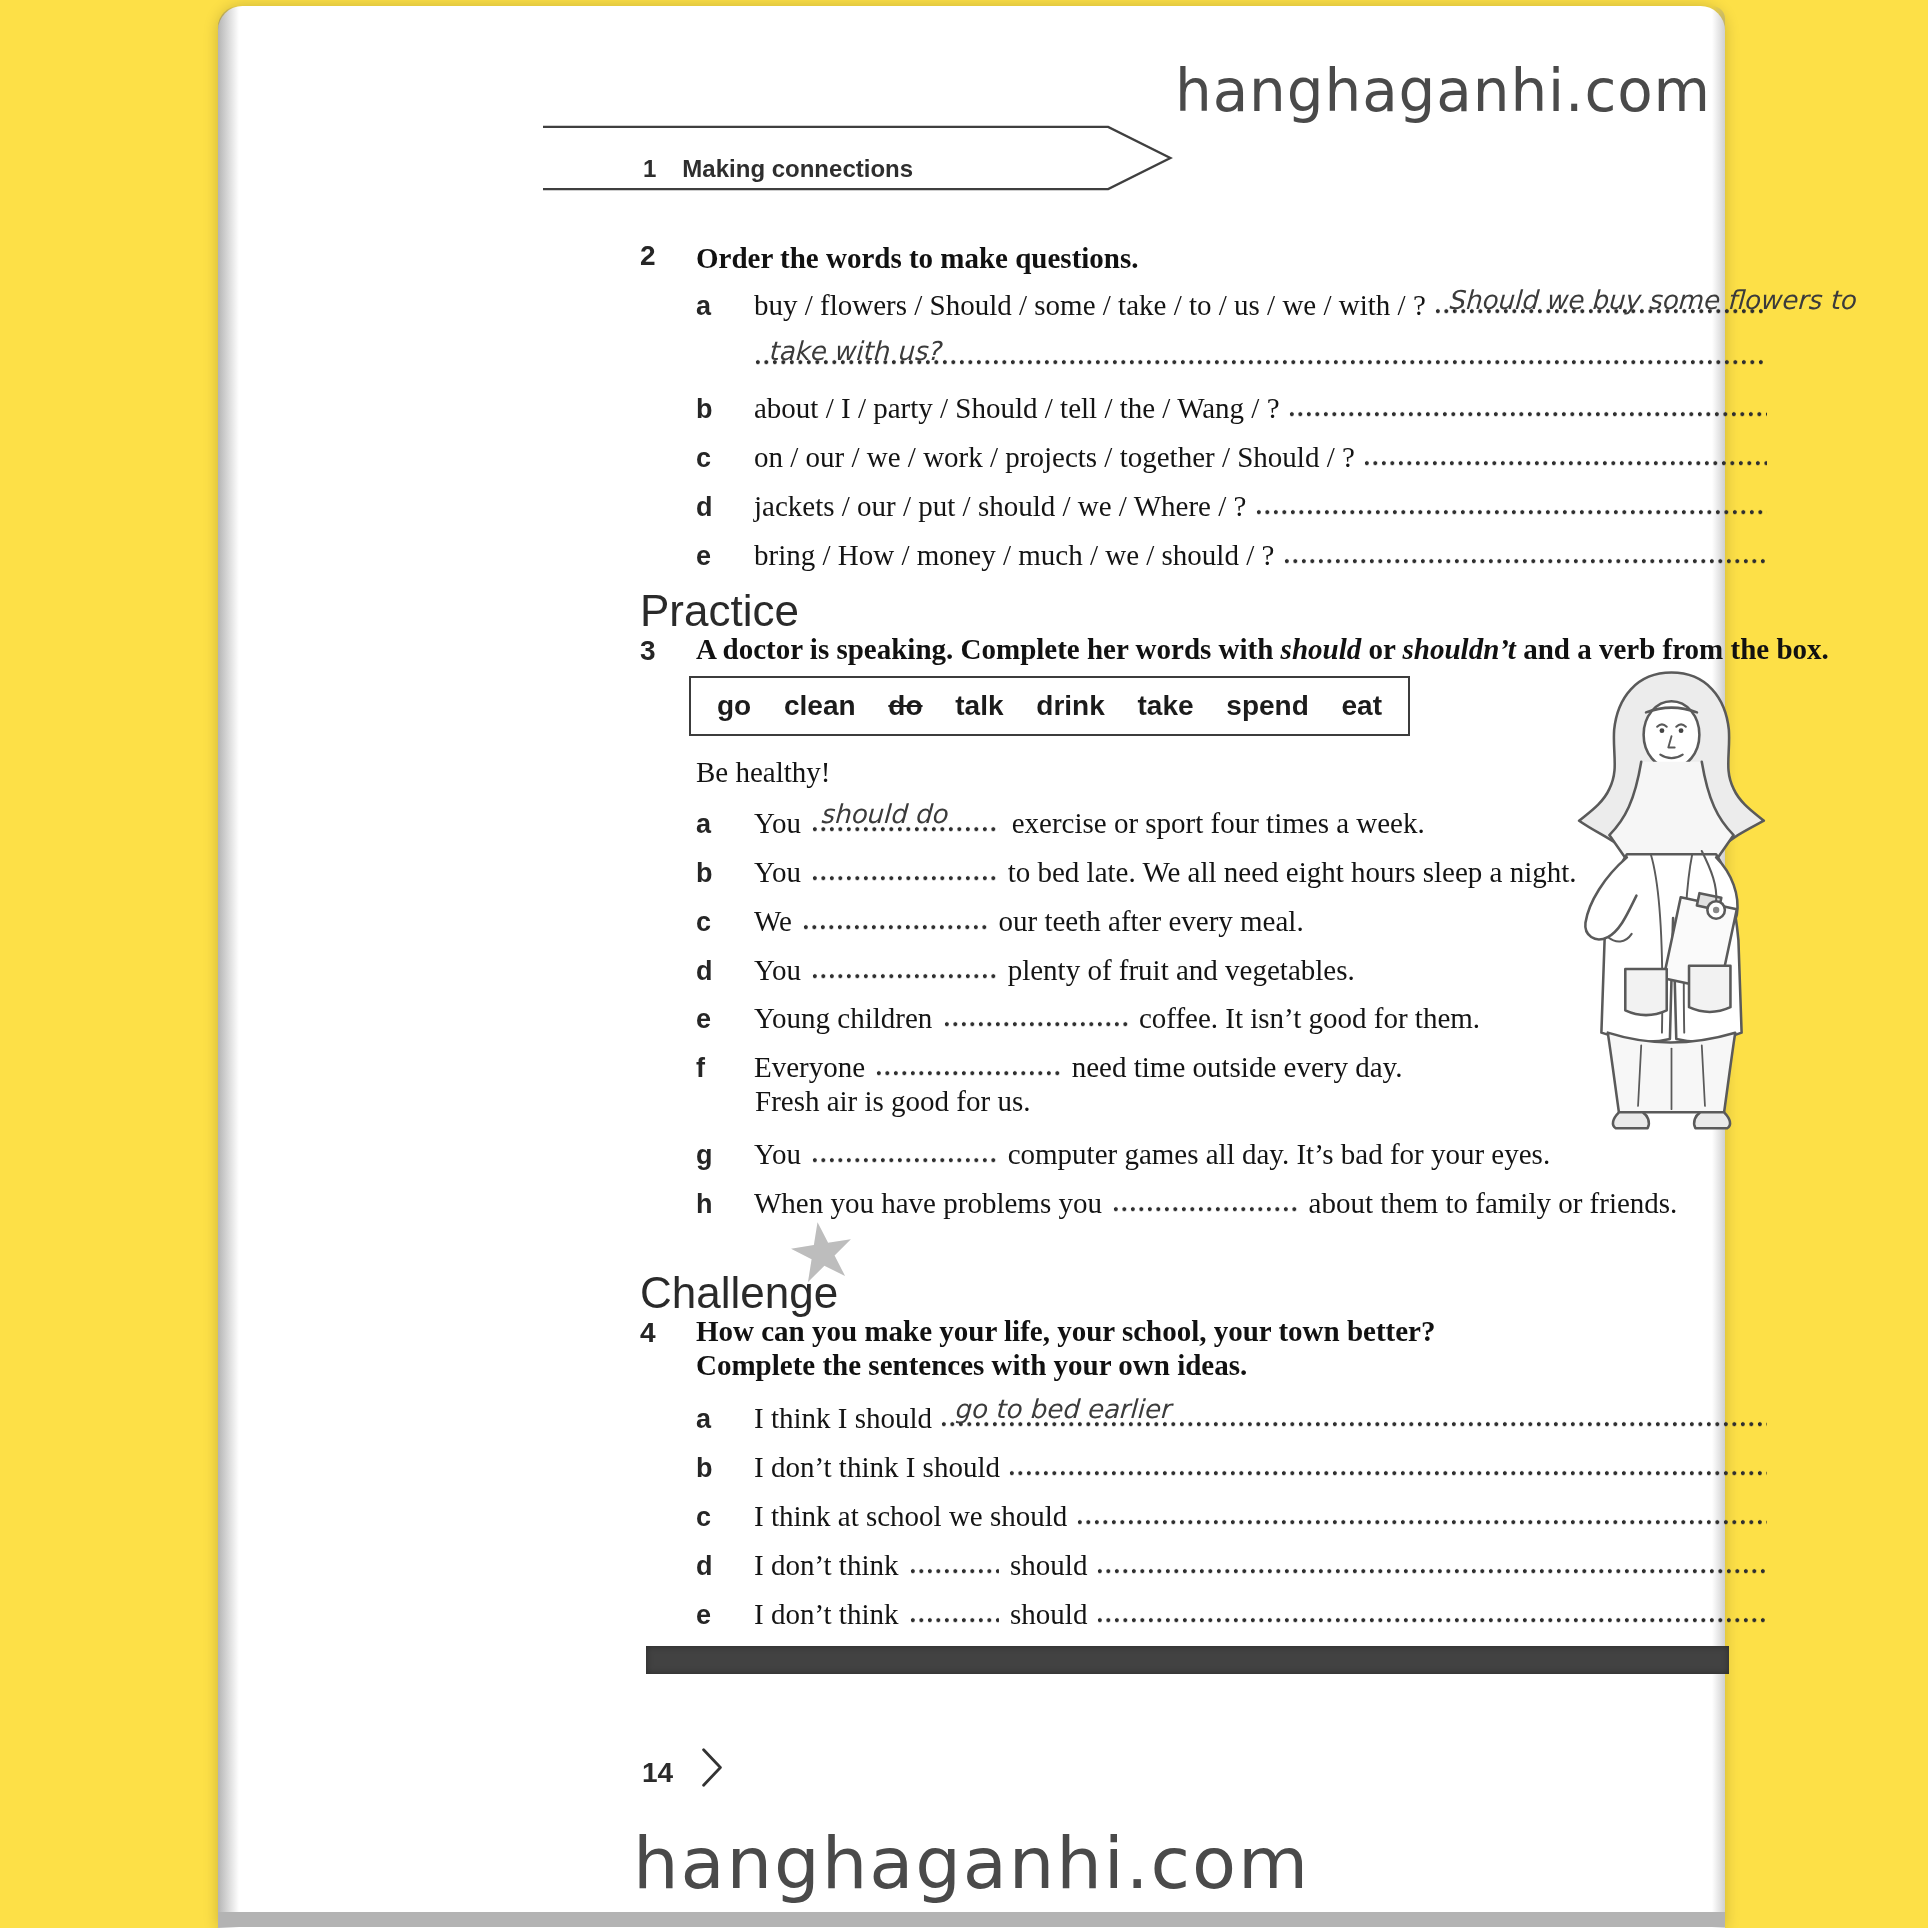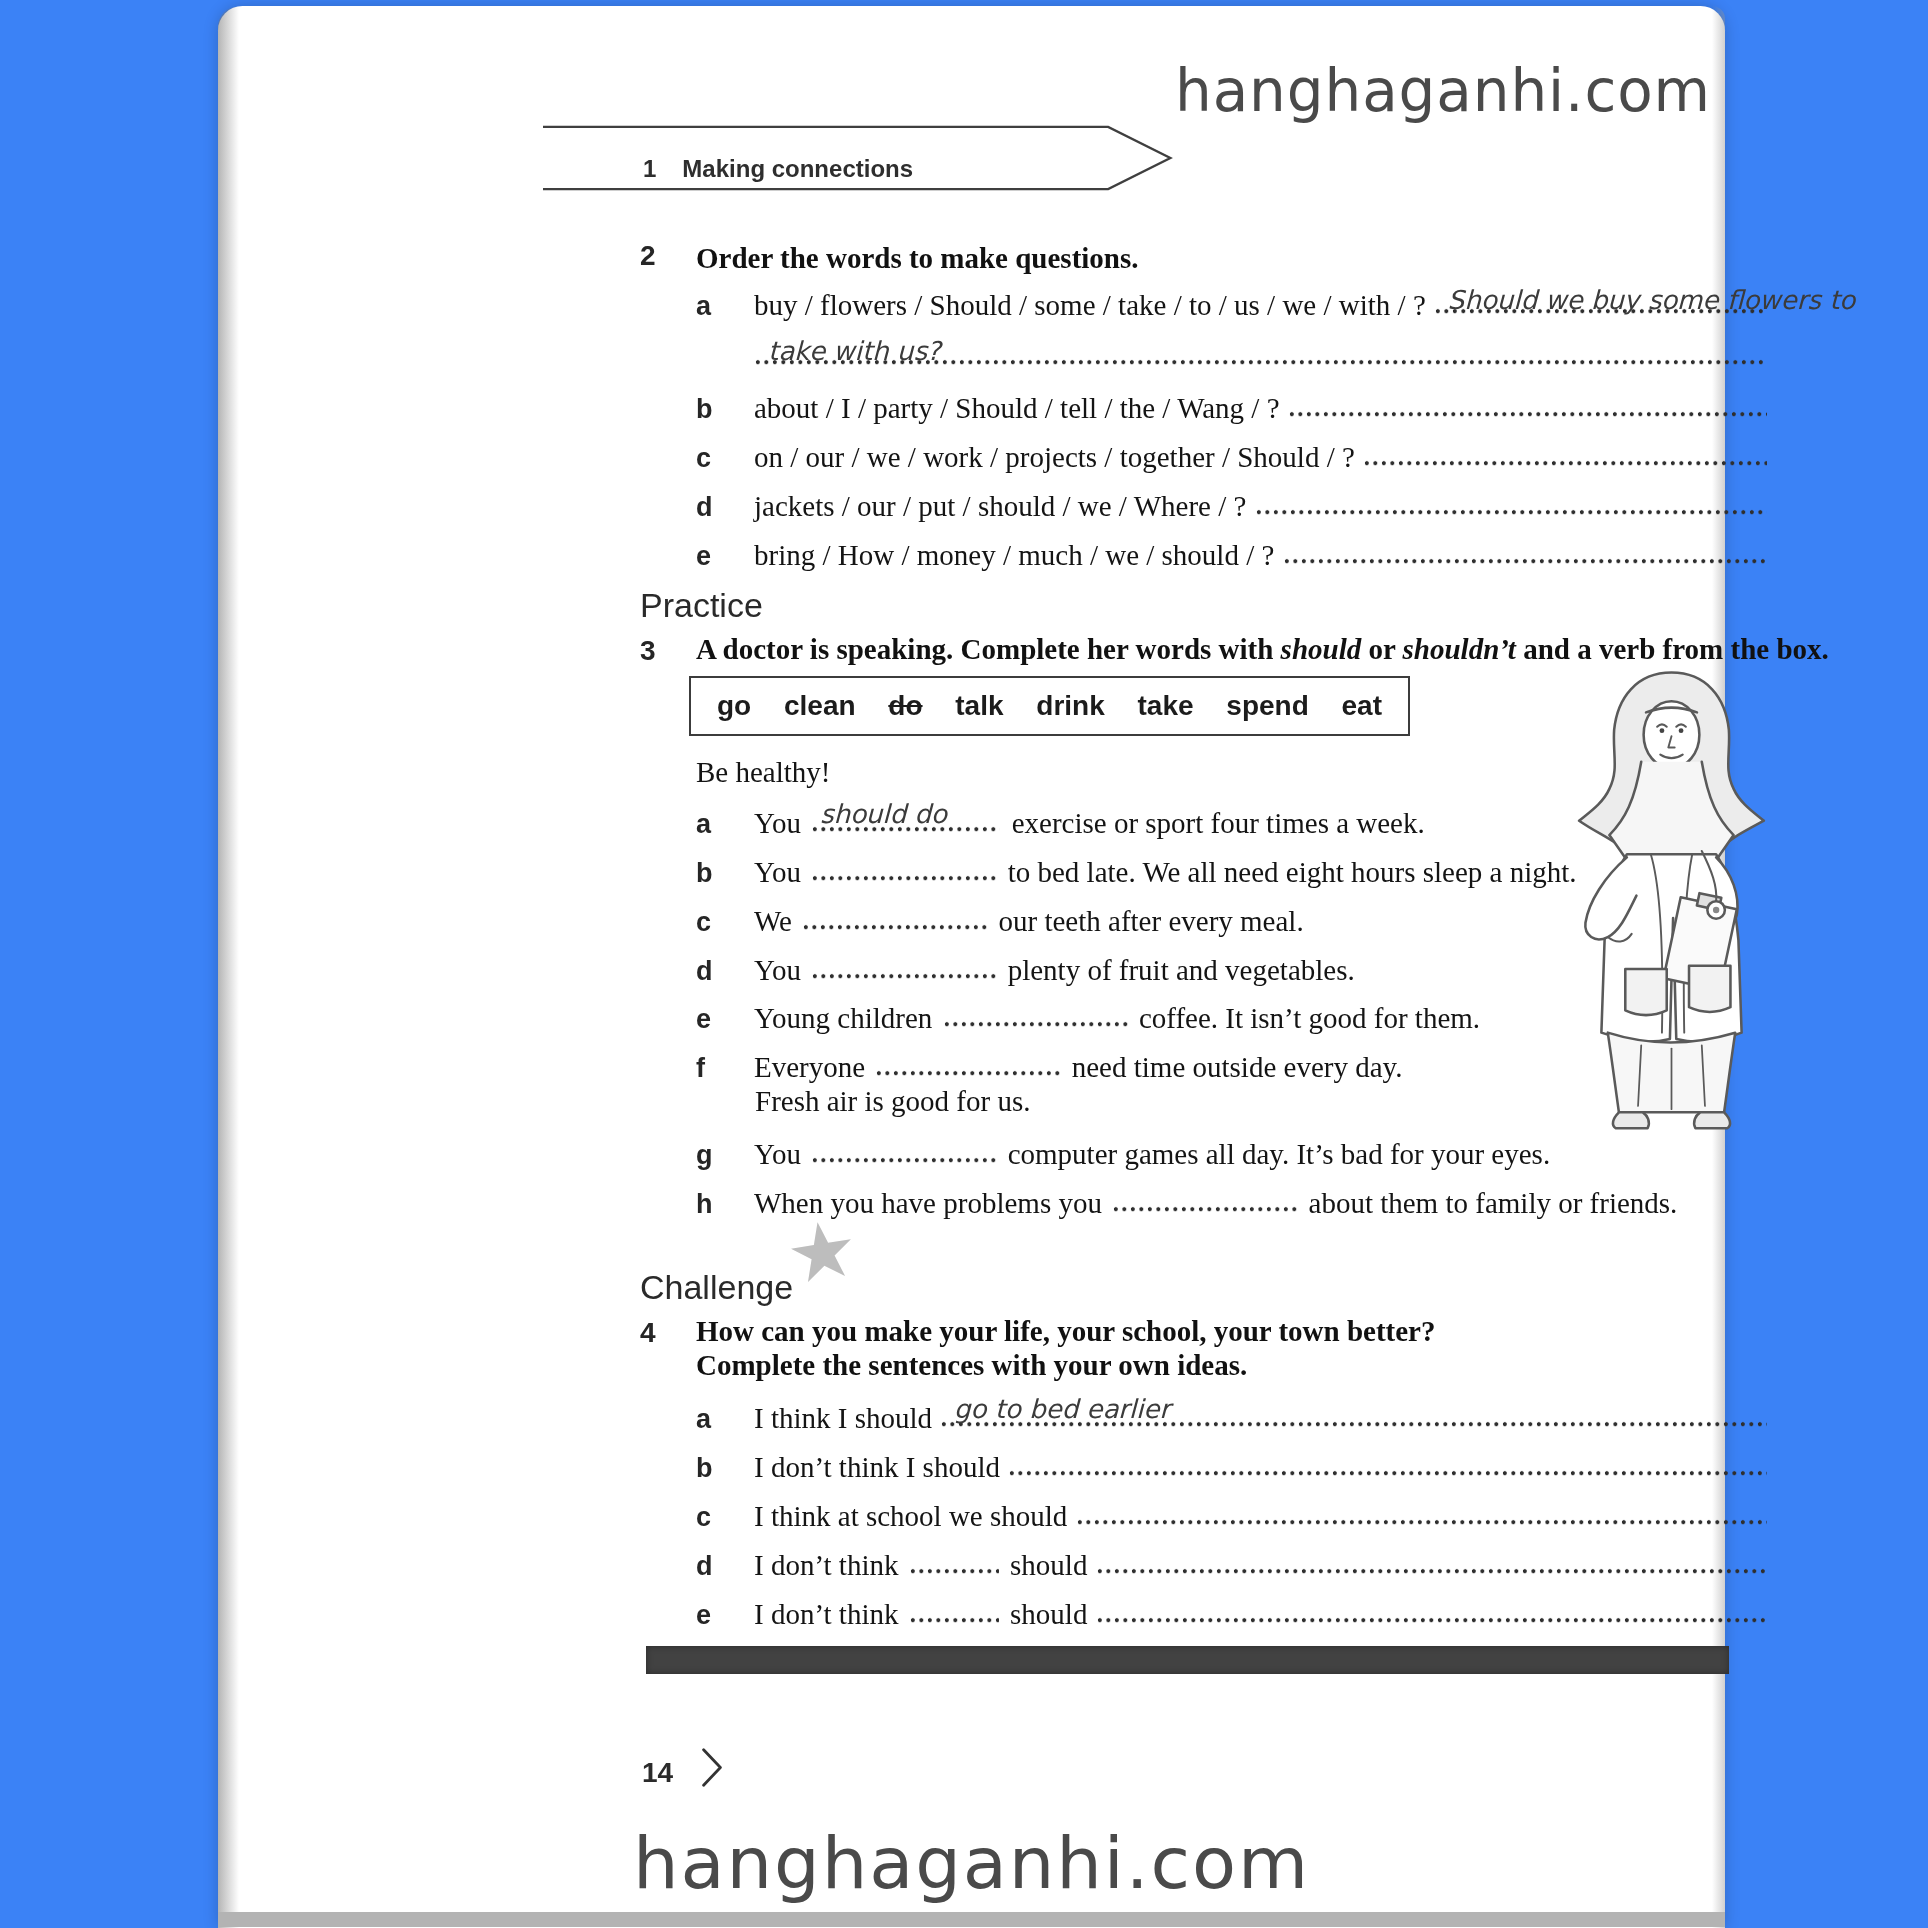--- a/index.html
+++ b/index.html
@@ -1,16 +1,16 @@
 <!DOCTYPE html>
 <html style="font-size:15px"><head>
 <meta charset="utf-8">
 <style>
   html,body{margin:0;padding:0;background:#fdfdfd;}
-  .stage{position:relative;width:1928px;height:1928px;background:#3b82f6;overflow:hidden;
+  .stage{position:relative;width:1928px;height:1928px;background:#fde047;overflow:hidden;
          font-family:"Liberation Serif",serif;color:#1c1c1c;}
   .page{position:absolute;left:218px;top:5.6px;width:1507px;height:1923px;background:#ffffff;
         border-radius:24.5px 24.5px 0 0;box-shadow:0 0 15px rgba(0,0,0,0.20);}
   .edge-left{position:absolute;left:0;top:0;bottom:0;width:21px;border-radius:24.5px 0 0 0;
         background:linear-gradient(to right,rgba(120,120,120,0.55),rgba(255,255,255,0));}
   .edge-right{position:absolute;right:0;top:0;bottom:0;width:13px;border-radius:0 24.5px 0 0;
         background:linear-gradient(to left,rgba(150,150,150,0.45),rgba(255,255,255,0));}
   .bottom-strip{position:absolute;left:0;right:0;top:1906px;height:15px;background:#b3b3b3;}
 
   
@@ -23,21 +23,21 @@
   .banner svg{position:absolute;left:0;top:0;}
   .banner-text{position:absolute;left:100px;top:32px;font-family:"Liberation Sans",sans-serif;
                font-weight:bold;font-size:24px;color:#2e2e2e;white-space:nowrap;}
   .banner-text .num{margin-right:26px;}
 
   
   .abs{position:absolute;}
   .num-col{position:absolute;left:422px;font-family:"Liberation Sans",sans-serif;font-weight:bold;
            font-size:28px;color:#262626;}
   .instr{position:absolute;left:478px;font-size:29px;font-weight:bold;white-space:nowrap;color:#111;}
-  .section-head{position:absolute;left:422px;font-family:"Liberation Sans",sans-serif;font-size:34px;
+  .section-head{position:absolute;left:422px;font-family:"Liberation Sans",sans-serif;font-size:44px;
                 color:#2a2a2a;white-space:nowrap;}
   .row{position:absolute;left:478px;width:1071px;display:flex;align-items:baseline;white-space:nowrap;
        font-size:29px;}
   .row .letter{flex:0 0 58px;font-family:"Liberation Sans",sans-serif;font-weight:bold;font-size:27px;color:#262626;}
   .body-text{font-size:29px;color:#141414;}
   .dots{display:inline-block;height:1.05em;
         background:radial-gradient(circle at 2.8px 3px,#2f2f2f 1.7px,rgba(0,0,0,0) 2.2px) repeat-x left bottom/8.5px 6.6px;}
   .leader{flex:1 1 auto;position:relative;margin-left:9.4px;}
   .gap{flex:0 0 auto;position:relative;margin:0 11.3px;}
   .hand{position:absolute;left:15px;bottom:0px;font-family:"DejaVu Sans",sans-serif;font-style:italic;

